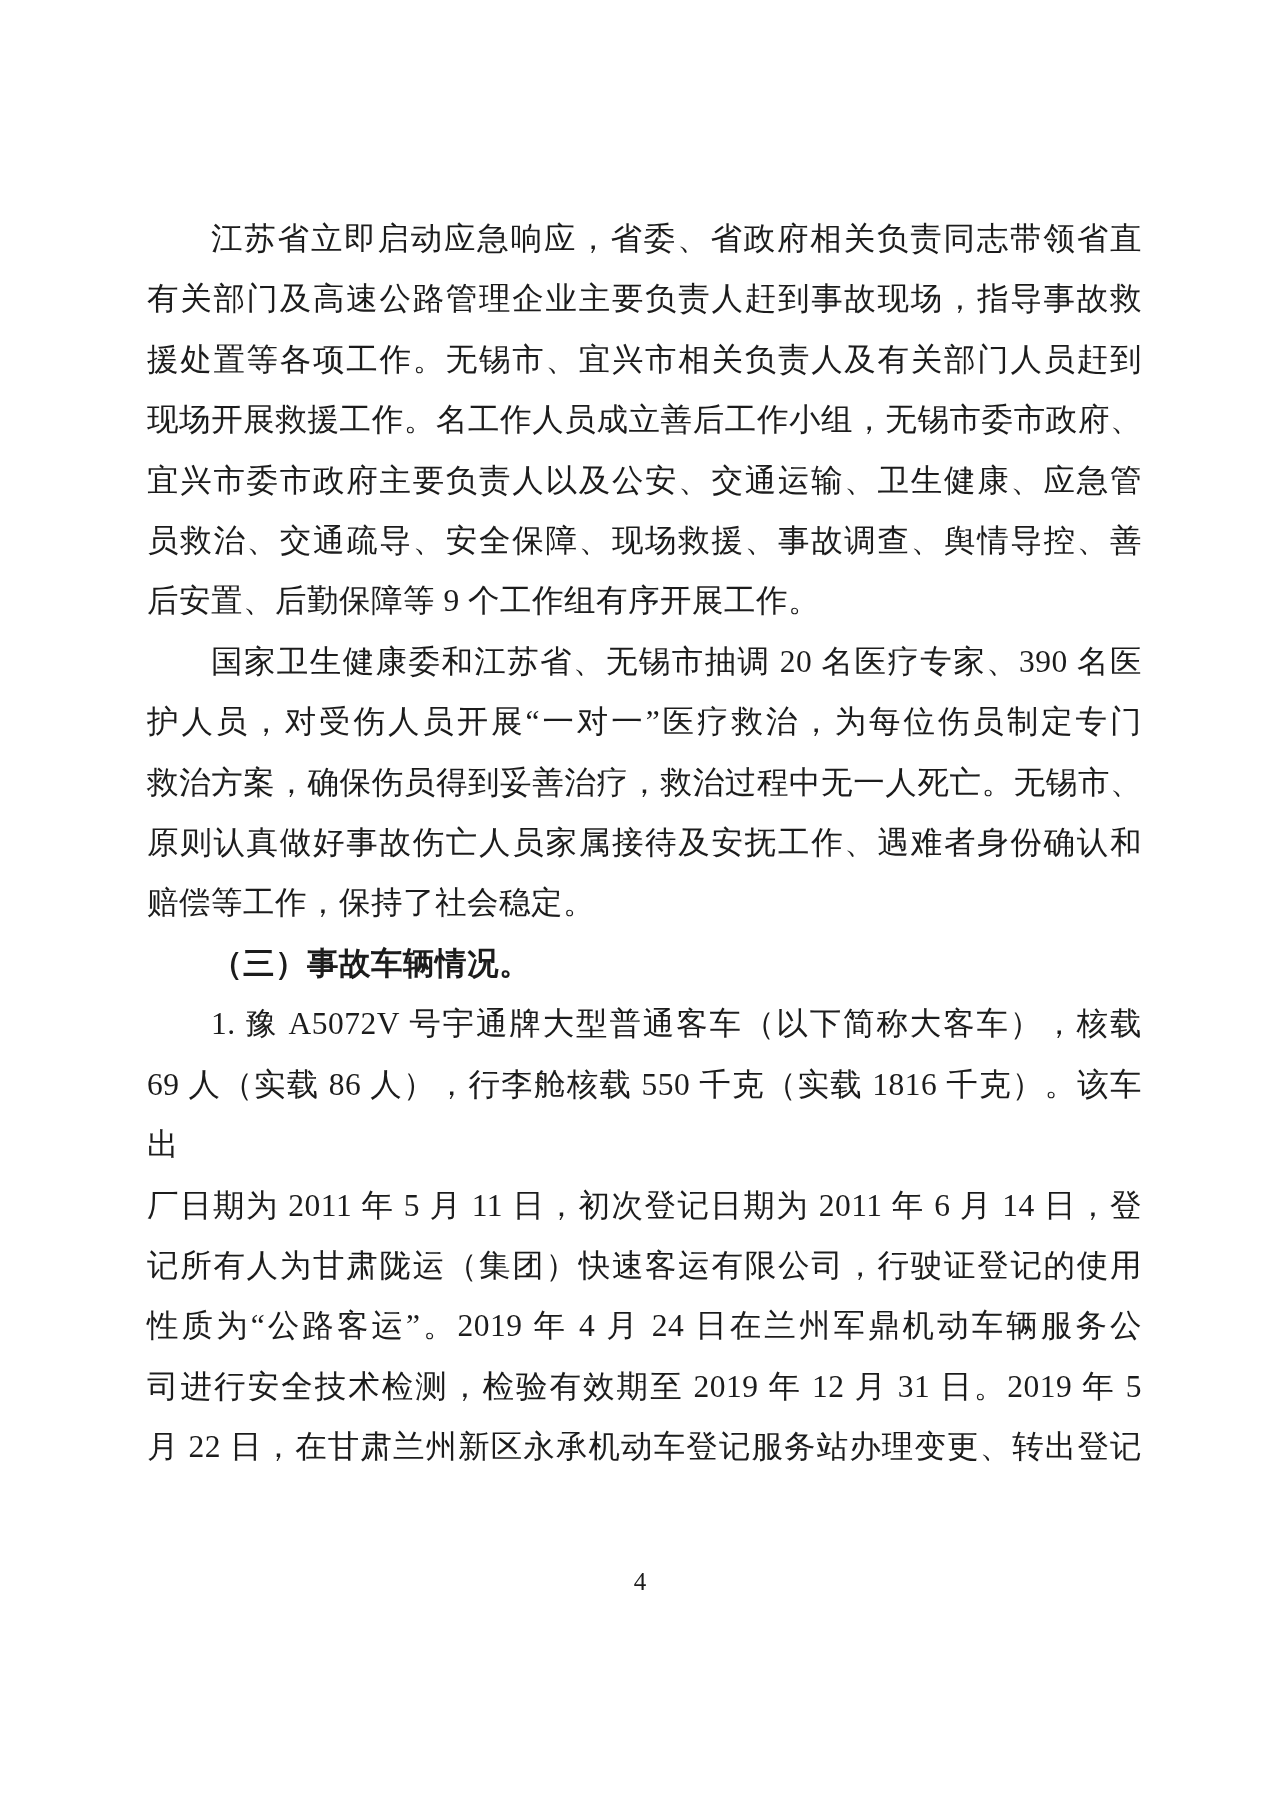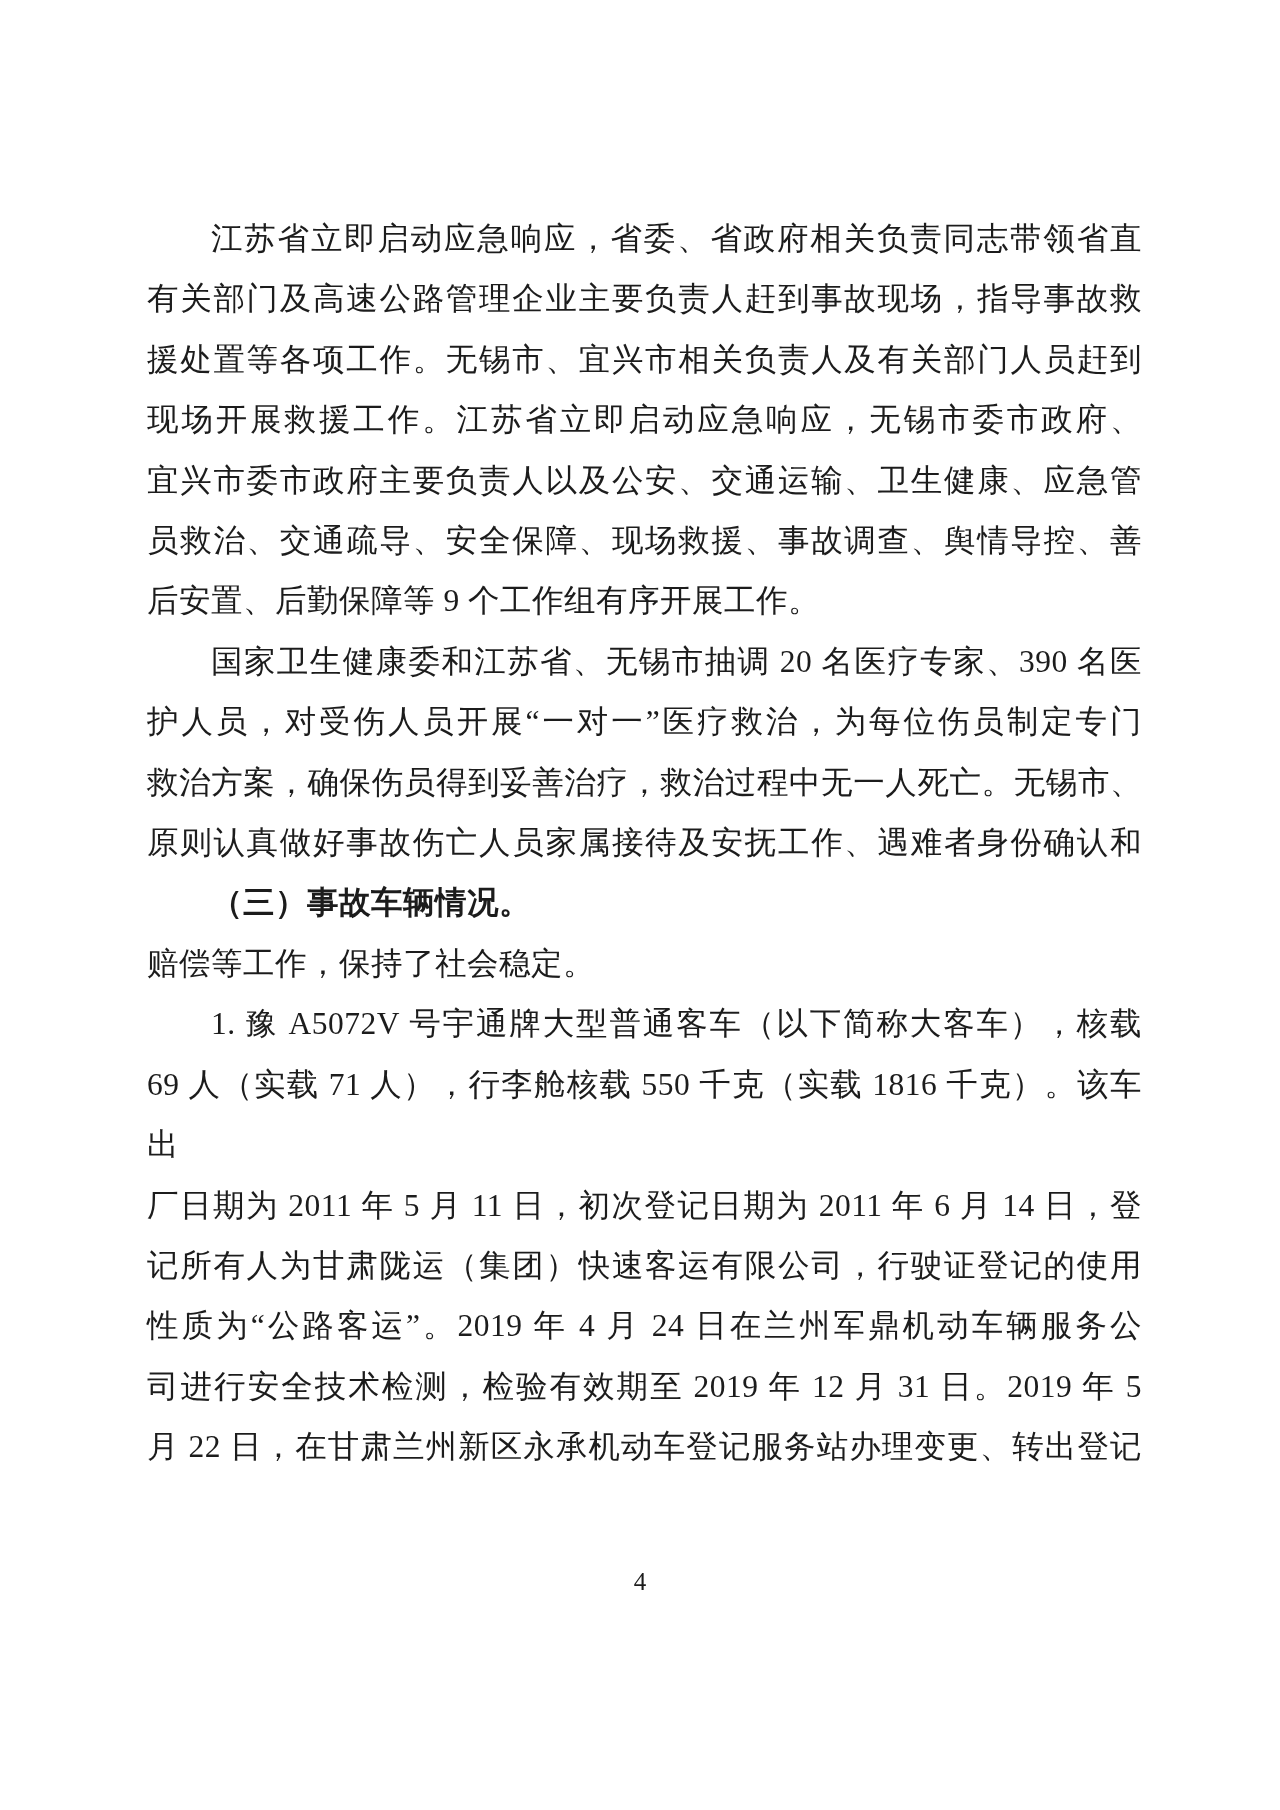--- a/index.html
+++ b/index.html
@@ -65,32 +65,32 @@
   }
 </style>
 </head>
 <body>
 
 <div class="page">
   <div class="content">
     <div class="line i j">江苏省立即启动应急响应，省委、省政府相关负责同志带领省直</div>
     <div class="line j">有关部门及高速公路管理企业主要负责人赶到事故现场，指导事故救</div>
     <div class="line j">援处置等各项工作。无锡市、宜兴市相关负责人及有关部门人员赶到</div>
-    <div class="line j">现场开展救援工作。江苏省立即启动应急响应，无锡市委市政府、</div>
+    <div class="line j">现场开展救援工作。名工作人员成立善后工作小组，无锡市委市政府、</div>
     <div class="line j">宜兴市委市政府主要负责人以及公安、交通运输、卫生健康、应急管</div>
     <div class="line j">员救治、交通疏导、安全保障、现场救援、事故调查、舆情导控、善</div>
     <div class="line">后安置、后勤保障等 9 个工作组有序开展工作。</div>
     <div class="line i j">国家卫生健康委和江苏省、无锡市抽调 20 名医疗专家、390 名医</div>
     <div class="line j">护人员，对受伤人员开展“一对一”医疗救治，为每位伤员制定专门</div>
     <div class="line j">救治方案，确保伤员得到妥善治疗，救治过程中无一人死亡。无锡市、</div>
     <div class="line j">原则认真做好事故伤亡人员家属接待及安抚工作、遇难者身份确认和</div>
+    <div class="line">赔偿等工作，保持了社会稳定。</div>
     <div class="line i b">（三）事故车辆情况。</div>
-    <div class="line">赔偿等工作，保持了社会稳定。</div>
     <div class="line i j">1. 豫 A5072V 号宇通牌大型普通客车（以下简称大客车），核载</div>
-    <div class="line j">69 人（实载 71 人），行李舱核载 550 千克（实载 1816 千克）。该车出</div>
+    <div class="line j">69 人（实载 86 人），行李舱核载 550 千克（实载 1816 千克）。该车出</div>
     <div class="line j">厂日期为 2011 年 5 月 11 日，初次登记日期为 2011 年 6 月 14 日，登</div>
     <div class="line j">记所有人为甘肃陇运（集团）快速客运有限公司，行驶证登记的使用</div>
     <div class="line j">性质为“公路客运”。2019 年 4 月 24 日在兰州军鼎机动车辆服务公</div>
     <div class="line j">司进行安全技术检测，检验有效期至 2019 年 12 月 31 日。2019 年 5</div>
     <div class="line j">月 22 日，在甘肃兰州新区永承机动车登记服务站办理变更、转出登记</div>
   </div>
   <div class="page-number">4</div>
 </div>
 
 </body></html>

